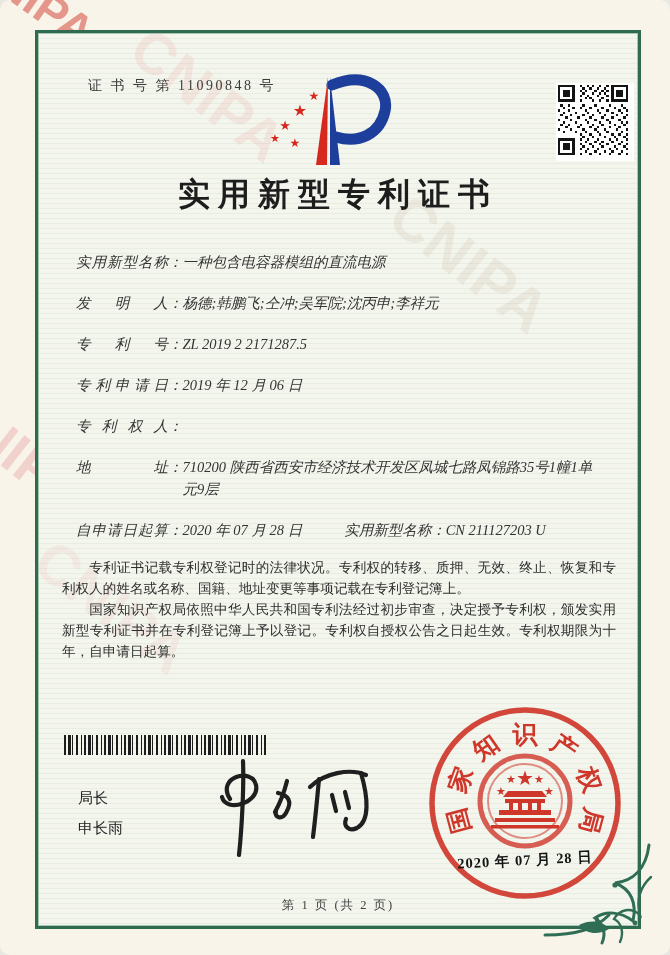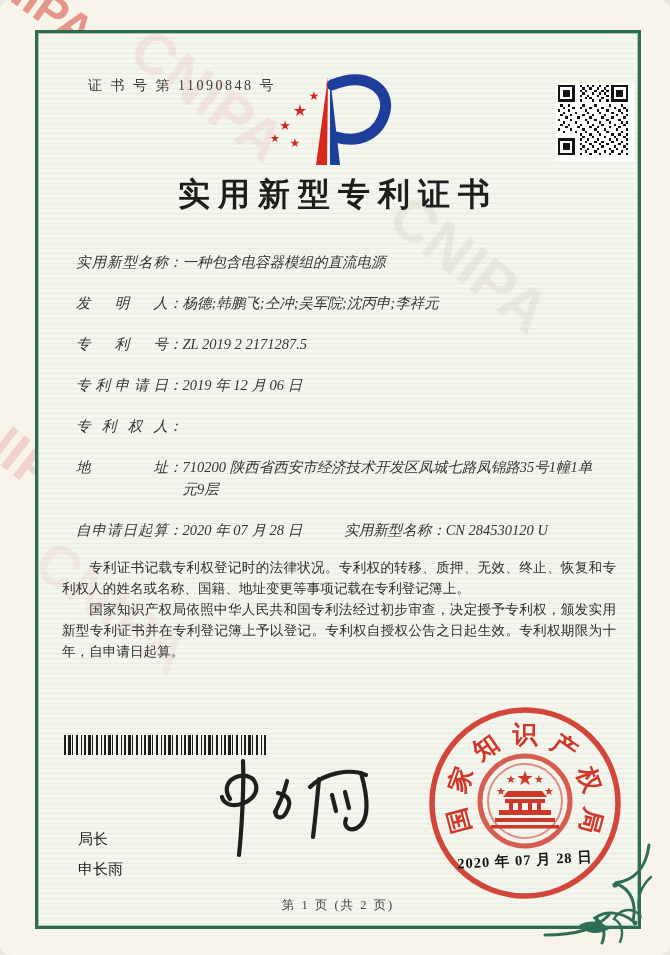--- a/index.html
+++ b/index.html
@@ -27,21 +27,21 @@
   .fcolon{flex:0 0 auto;}
   .fvalue{display:inline-block;max-width:420px;}
   .grant2{margin-left:42px;}
   .grant{display:flex;}
   .glabel{flex:0 0 auto;}
   .paras{position:absolute;left:24px;top:524px;width:554px;font-size:13.6px;
          line-height:21px;text-align:justify;color:#2e2e2e;}
   .paras p{margin:0;text-indent:2em;}
   .barcode{position:absolute;left:26px;top:702px;width:204px;height:20px;
     background:repeating-linear-gradient(90deg,#1c1c1c 0 2px,transparent 2px 4px,#1c1c1c 4px 7px,transparent 7px 8px,#1c1c1c 8px 9px,transparent 9px 12px,#1c1c1c 12px 14px,transparent 14px 17px,#1c1c1c 17px 18px,transparent 18px 20px);}
-  .officer{position:absolute;left:40px;top:750px;font-size:15px;line-height:30px;color:#222;margin-top:41px;}
+  .officer{position:absolute;left:40px;top:750px;font-size:15px;line-height:30px;color:#222;}
   .signature{position:absolute;left:148px;top:722px;}
   .seal{position:absolute;left:387px;top:672px;width:200px;height:196px;}
   .seal svg{position:absolute;left:0;top:0;}
   .seal-date{position:absolute;left:2px;top:146px;width:196px;text-align:center;
              font-size:14.5px;font-weight:bold;letter-spacing:1px;color:#151515;transform:rotate(-3deg);}
   .footer{position:absolute;left:0;bottom:12px;width:100%;text-align:center;
           font-size:12.5px;letter-spacing:2px;color:#3f3f3f;margin-top:8px;}
   .ornament{position:absolute;left:505px;top:808px;}
   .seal-char{font-size:25px;font-weight:bold;fill:#cf372b;font-family:"Liberation Serif","DejaVu Serif",serif;}
 </style>
@@ -156,21 +156,21 @@
         <span class="flabel">地址</span>
           <span class="fcolon">：</span>
         <span class="fvalue">710200 陕西省西安市经济技术开发区凤城七路凤锦路35号1幢1单元9层</span>
       </div>
       <div class="frow grant">
         <span class="flabel">自申请日起算</span>
           <span class="fcolon">：</span>
         <span class="glabel">2020 年 07 月 28 日</span>
         <span class="glabel grant2">实用新型名称</span>
           <span class="fcolon">：</span>
-        <span class="glabel">CN 284530120 U</span>
+        <span class="glabel">CN 211127203 U</span>
       </div>
     </div>
 
     <div class="paras">
       <p>专利证书记载专利权登记时的法律状况。专利权的转移、质押、无效、终止、恢复和专利权人的姓名或名称、国籍、地址变更等事项记载在专利登记簿上。</p>
       <p>国家知识产权局依照中华人民共和国专利法经过初步审查，决定授予专利权，颁发实用新型专利证书并在专利登记簿上予以登记。专利权自授权公告之日起生效。专利权期限为十年，自申请日起算。</p>
     </div>
 
     <div class="barcode"></div>
 

